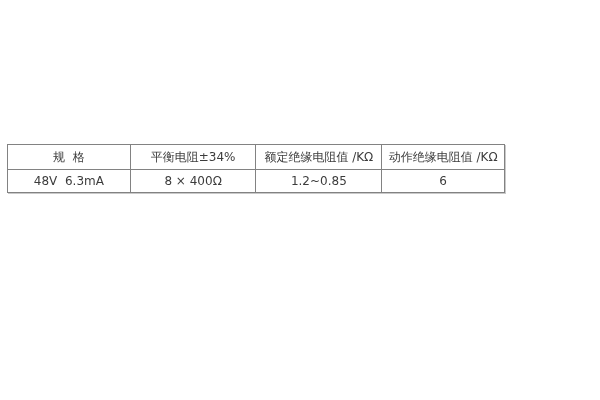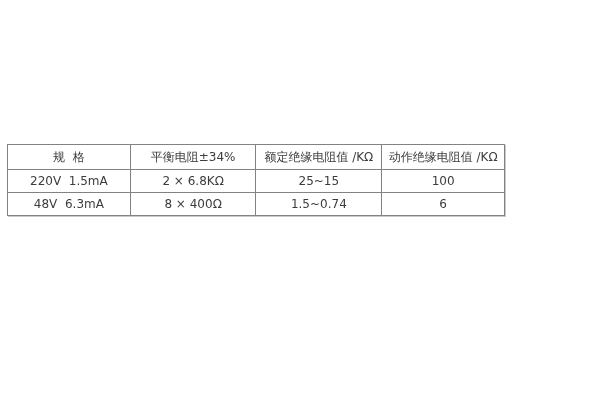--- a/index.html
+++ b/index.html
@@ -61,26 +61,20 @@
     <thead>
       <tr>
         <th>规  格</th>
         <th>平衡电阻±34%</th>
         <th>额定绝缘电阻值 /KΩ</th>
         <th>动作绝缘电阻值 /KΩ</th>
       </tr>
     </thead>
     <tbody>
       <tr>
-        <td>220V  1.5mA</td>
-        <td>2 × 6.8KΩ</td>
-        <td>25~15</td>
-        <td>100</td>
-      </tr>
-      <tr>
         <td>48V  6.3mA</td>
         <td>8 × 400Ω</td>
-        <td>1.5~0.74</td>
+        <td>1.2~0.85</td>
         <td>6</td>
       </tr>
     </tbody>
   </table>
 </div>
 
 </body></html>

